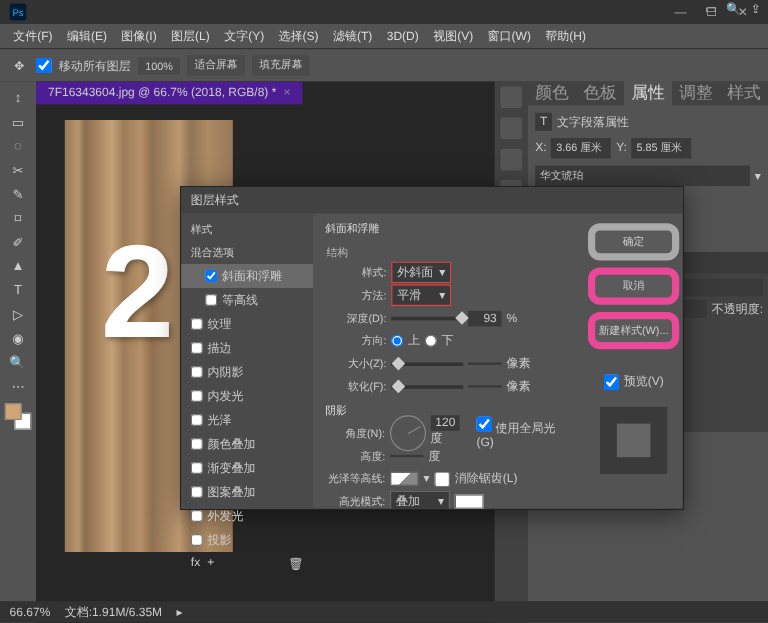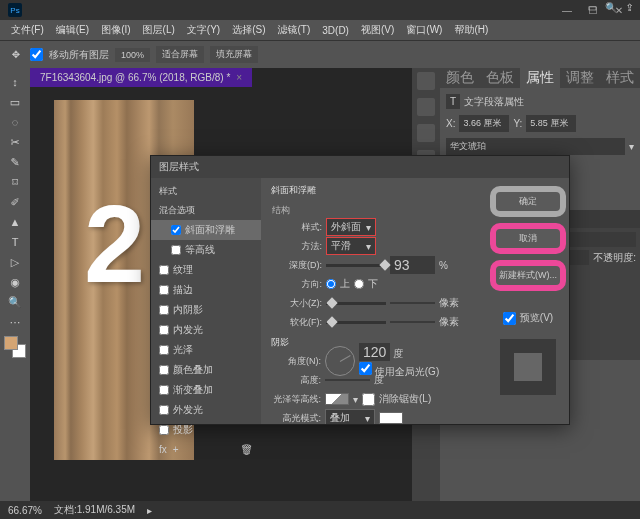--- a/index.html
+++ b/index.html
@@ -45,21 +45,21 @@
 .dlg-left .footer{margin-top:auto;padding:4px 8px;display:flex;gap:6px;color:#999;font-size:10px}
 .dlg-mid{flex:1;padding:6px 10px;font-size:9px;overflow:hidden}
 .dlg-mid h4{font-size:9px;color:#ddd;margin-bottom:4px;font-weight:normal}
 .dlg-mid .group{border:1px solid transparent;padding:2px 0}
 .dlg-mid .row{display:flex;align-items:center;gap:4px;margin-bottom:3px;height:16px}
 .dlg-mid .row label{width:50px;text-align:right;color:#ccc;font-size:9px}
 .dlg-mid .row .sel{background:#3a3a3a;padding:1px 4px;min-width:50px;font-size:9px;border:1px solid #666;display:flex;justify-content:space-between;align-items:center}
 .dlg-mid .row .sel.hl{border:1px solid #d44}
 .dlg-mid .slider{width:60px;height:3px;background:#333;position:relative}
 .dlg-mid .slider .thumb{position:absolute;width:8px;height:8px;background:#ccc;top:-3px;transform:rotate(45deg)}
-.dlg-mid .numfield{background:#3a3a3a;padding:1px 4px;width:45px;font-size:14px;}
+.dlg-mid .numfield{background:#3a3a3a;padding:1px 4px;width:28px;font-size:10px;text-align:right}
 .dlg-mid .radio{width:10px;height:10px}
 .dlg-mid .angle{width:30px;height:30px;border:1px solid #888;border-radius:50%;position:relative}
 .dlg-mid .angle .cross{position:absolute;top:50%;left:50%;width:12px;height:1px;background:#888;transform-origin:left}
 .dlg-mid .colorswatch{width:24px;height:12px;background:#fff;border:1px solid #666}
 .dlg-right{width:82px;padding:8px 6px;display:flex;flex-direction:column;gap:6px;align-items:center}
 .dlg-right .dbtn{width:76px;padding:3px 0;text-align:center;background:#5a5a5a;border:6px solid #ec4899;border-radius:10px;font-size:9px}
 .dlg-right .dbtn.primary{border-color:#aaa}
 .dlg-right .chk{display:flex;align-items:center;gap:4px;font-size:9px;margin-top:14px}
 .dlg-right .preview{width:56px;height:56px;background:#3a3a3a;margin-top:8px;display:flex;align-items:center;justify-content:center}
 .dlg-right .preview .inner{width:28px;height:28px;background:#666}
@@ -238,20 +238,24 @@
           <div class="item">
             <input type="checkbox" style="">
             <span>颜色叠加</span>
           </div>
           <div class="item">
             <input type="checkbox" style="">
             <span>渐变叠加</span>
           </div>
           <div class="item">
             <input type="checkbox" style="">
+            <span>图案叠加</span>
+          </div>
+          <div class="item">
+            <input type="checkbox" style="">
             <span>外发光</span>
           </div>
           <div class="item">
             <input type="checkbox" style="">
             <span>投影</span>
           </div>
         </div>
       <div class="footer">
           <span>fx</span>
           <span>+</span>
@@ -307,21 +311,21 @@
             <span class="numfield"></span>
             <span>像素</span>
           </div>
       </div>
       <h4>阴影</h4>
       <div class="row">
           <label>角度(N):</label>
           <div class="angle">
             <div class="cross" style="transform:rotate(-30deg)"></div>
           </div>
-          <div style="display:flex;flex-direction:column;gap:1px">
+          <div style="display:flex;flex-direction:row;gap:1px">
             <div><span class="numfield">120</span> <span>度</span></div>
             <div><input type="checkbox" checked="" style=""> <span>使用全局光(G)</span></div>
           </div>
         </div>
       <div class="row">
           <label>高度:</label>
           <span class="numfield"></span>
           <span>度</span>
         </div>
       <div class="row">

